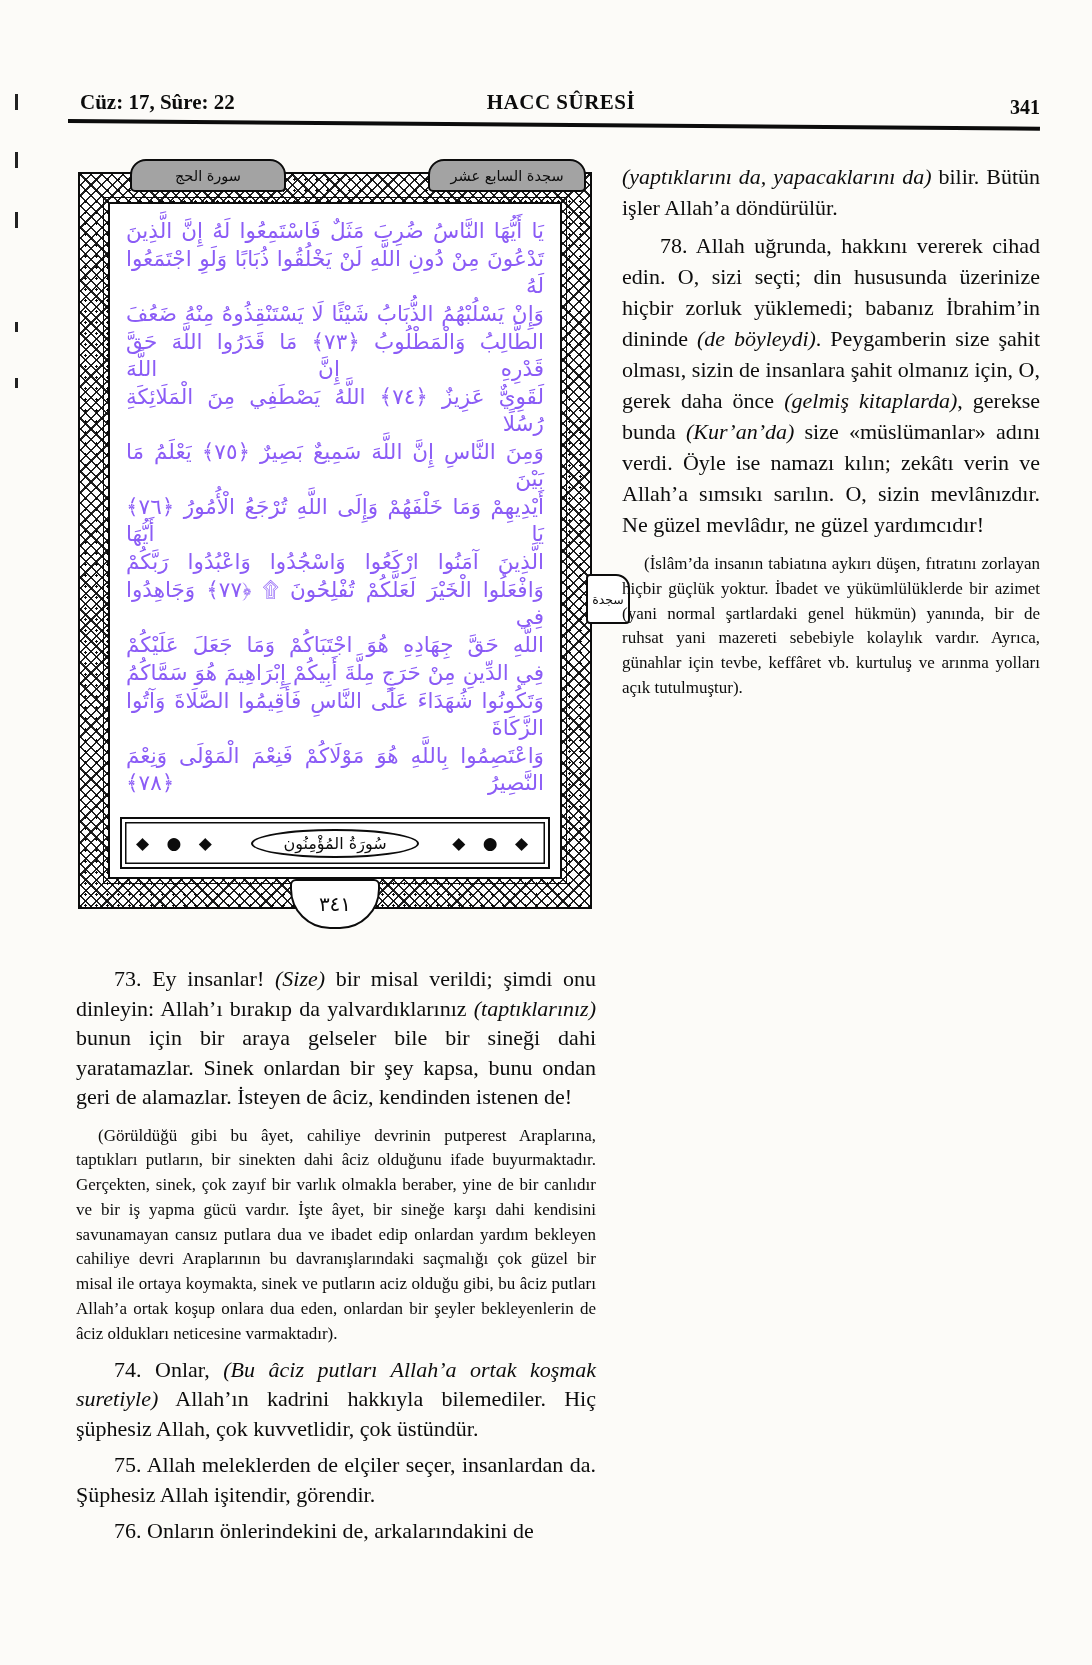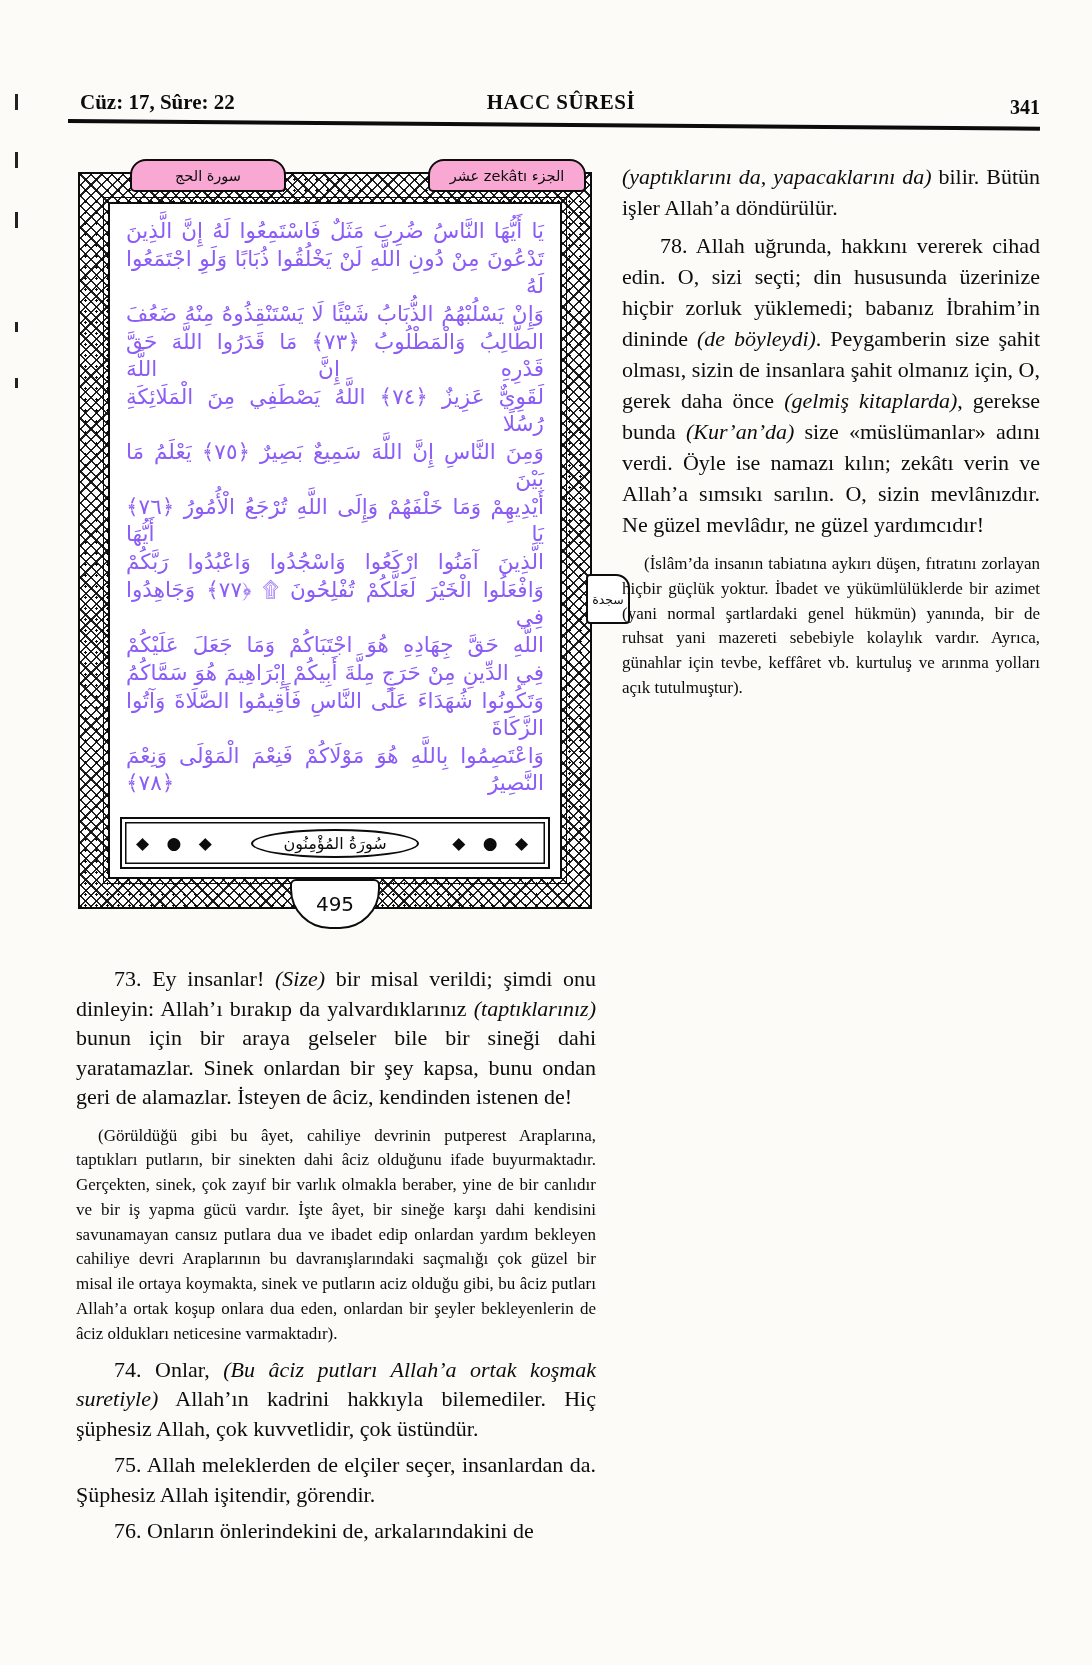--- a/index.html
+++ b/index.html
@@ -16,21 +16,21 @@
   .frame-band{position:absolute;inset:0;border:2px solid #0c0c0c;background:
       repeating-linear-gradient(45deg,rgba(10,10,10,.9) 0 1.6px,transparent 1.6px 7.5px),
       repeating-linear-gradient(-45deg,rgba(10,10,10,.9) 0 1.6px,transparent 1.6px 7.5px),
       radial-gradient(circle,#0c0c0c 1.2px,transparent 1.4px),#fff;
       background-size:auto,auto,11px 11px;}
   .sheet{position:absolute;inset:30px;background:#fff;border:2.5px solid #0c0c0c;outline:1.5px solid #0c0c0c;outline-offset:4px;}
   .ayah-area{position:absolute;left:48px;right:48px;top:46px;bottom:112px;direction:rtl;
              display:flex;flex-direction:column;justify-content:space-between;
              font-family:"DejaVu Sans",sans-serif;font-size:21.5px;color:#8b5cf6;}
   .qline{text-align:justify;text-align-last:justify;white-space:normal;line-height:1.25;}
-  .cart{position:absolute;top:-13px;height:33px;background:#f9a8d4;border:2px solid #0c0c0c;
+  .cart{position:absolute;top:-13px;height:33px;background:#a3a3a3;border:2px solid #0c0c0c;
         border-radius:16px 16px 5px 5px;display:flex;align-items:center;justify-content:center;
         font-family:"DejaVu Sans",sans-serif;font-size:14.5px;direction:rtl;padding:0 14px;box-sizing:border-box;}
   .cart-surah{left:52px;min-width:156px;}
   .cart-juz{right:6px;min-width:158px;}
   .sajda{position:absolute;right:-38px;top:402px;width:40px;height:46px;background:#fff;border:2px solid #0c0c0c;
          border-radius:4px 14px 4px 4px;display:flex;align-items:center;justify-content:center;
          font-family:"DejaVu Sans",sans-serif;font-size:12.5px;direction:rtl;}
   .next-band{position:absolute;left:42px;right:42px;bottom:40px;height:52px;background:#fff;border:2px solid #0c0c0c;
              box-shadow:inset 0 0 0 3px #fff,inset 0 0 0 4.5px #0c0c0c;
              display:flex;align-items:center;justify-content:space-between;padding:0 14px;box-sizing:border-box;}
@@ -86,23 +86,23 @@
         <div class="qline">وَاعْتَصِمُوا بِاللَّهِ هُوَ مَوْلَاكُمْ فَنِعْمَ الْمَوْلَى وَنِعْمَ النَّصِيرُ ﴿٧٨﴾</div>
       </div>
 
     <div class="next-band">
       <span class="orn">◆ ● ◆</span>
       <span class="oval">سُورَةُ المُؤْمِنُون</span>
       <span class="orn">◆ ● ◆</span>
     </div>
 
     <div class="cart cart-surah">سورة الحج</div>
-    <div class="cart cart-juz">الجزء zekâtı عشر</div>
+    <div class="cart cart-juz">سجدة السابع عشر</div>
     <div class="sajda">سجدة</div>
-    <div class="shield">495</div>
+    <div class="shield">٣٤١</div>
   </div>
 
   <div class="rcol">
     <p class="para no-ind"><span class="it">(yaptıklarını da, yapacaklarını da)</span><span> bilir. Bütün işler Allah’a döndürülür.</span></p>
     <p class="para"><span>78. Allah uğrunda, hakkını vererek cihad edin. O, sizi seçti; din hususunda üzerinize hiçbir zorluk yüklemedi; babanız İbrahim’in dininde </span><span class="it">(de böyleydi)</span><span>. Peygamberin size şahit olması, sizin de insanlara şahit olmanız için, O, gerek daha önce </span><span class="it">(gelmiş kitaplarda)</span><span>, gerekse bunda </span><span class="it">(Kur’an’da)</span><span> size «müslümanlar» adını verdi. Öyle ise namazı kılın; zekâtı verin ve Allah’a sımsıkı sarılın. O, sizin mevlânızdır. Ne güzel mevlâdır, ne güzel yardımcıdır!</span></p>
     <p class="note"><span>(İslâm’da insanın tabiatına aykırı düşen, fıtratını zorlayan hiçbir güçlük yoktur. İbadet ve yükümlülüklerde bir azimet (yani normal şartlardaki genel hükmün) yanında, bir de ruhsat yani mazereti sebebiyle kolaylık vardır. Ayrıca, günahlar için tevbe, keffâret vb. kurtuluş ve arınma yolları açık tutulmuştur).</span></p>
   </div>
 
   <div class="bcol">
     <p class="para"><span>73. Ey insanlar! </span><span class="it">(Size)</span><span> bir misal verildi; şimdi onu dinleyin: Allah’ı bırakıp da yalvardıklarınız </span><span class="it">(taptıklarınız)</span><span> bunun için bir araya gelseler bile bir sineği dahi yaratamazlar. Sinek onlardan bir şey kapsa, bunu ondan geri de alamazlar. İsteyen de âciz, kendinden istenen de!</span></p>

